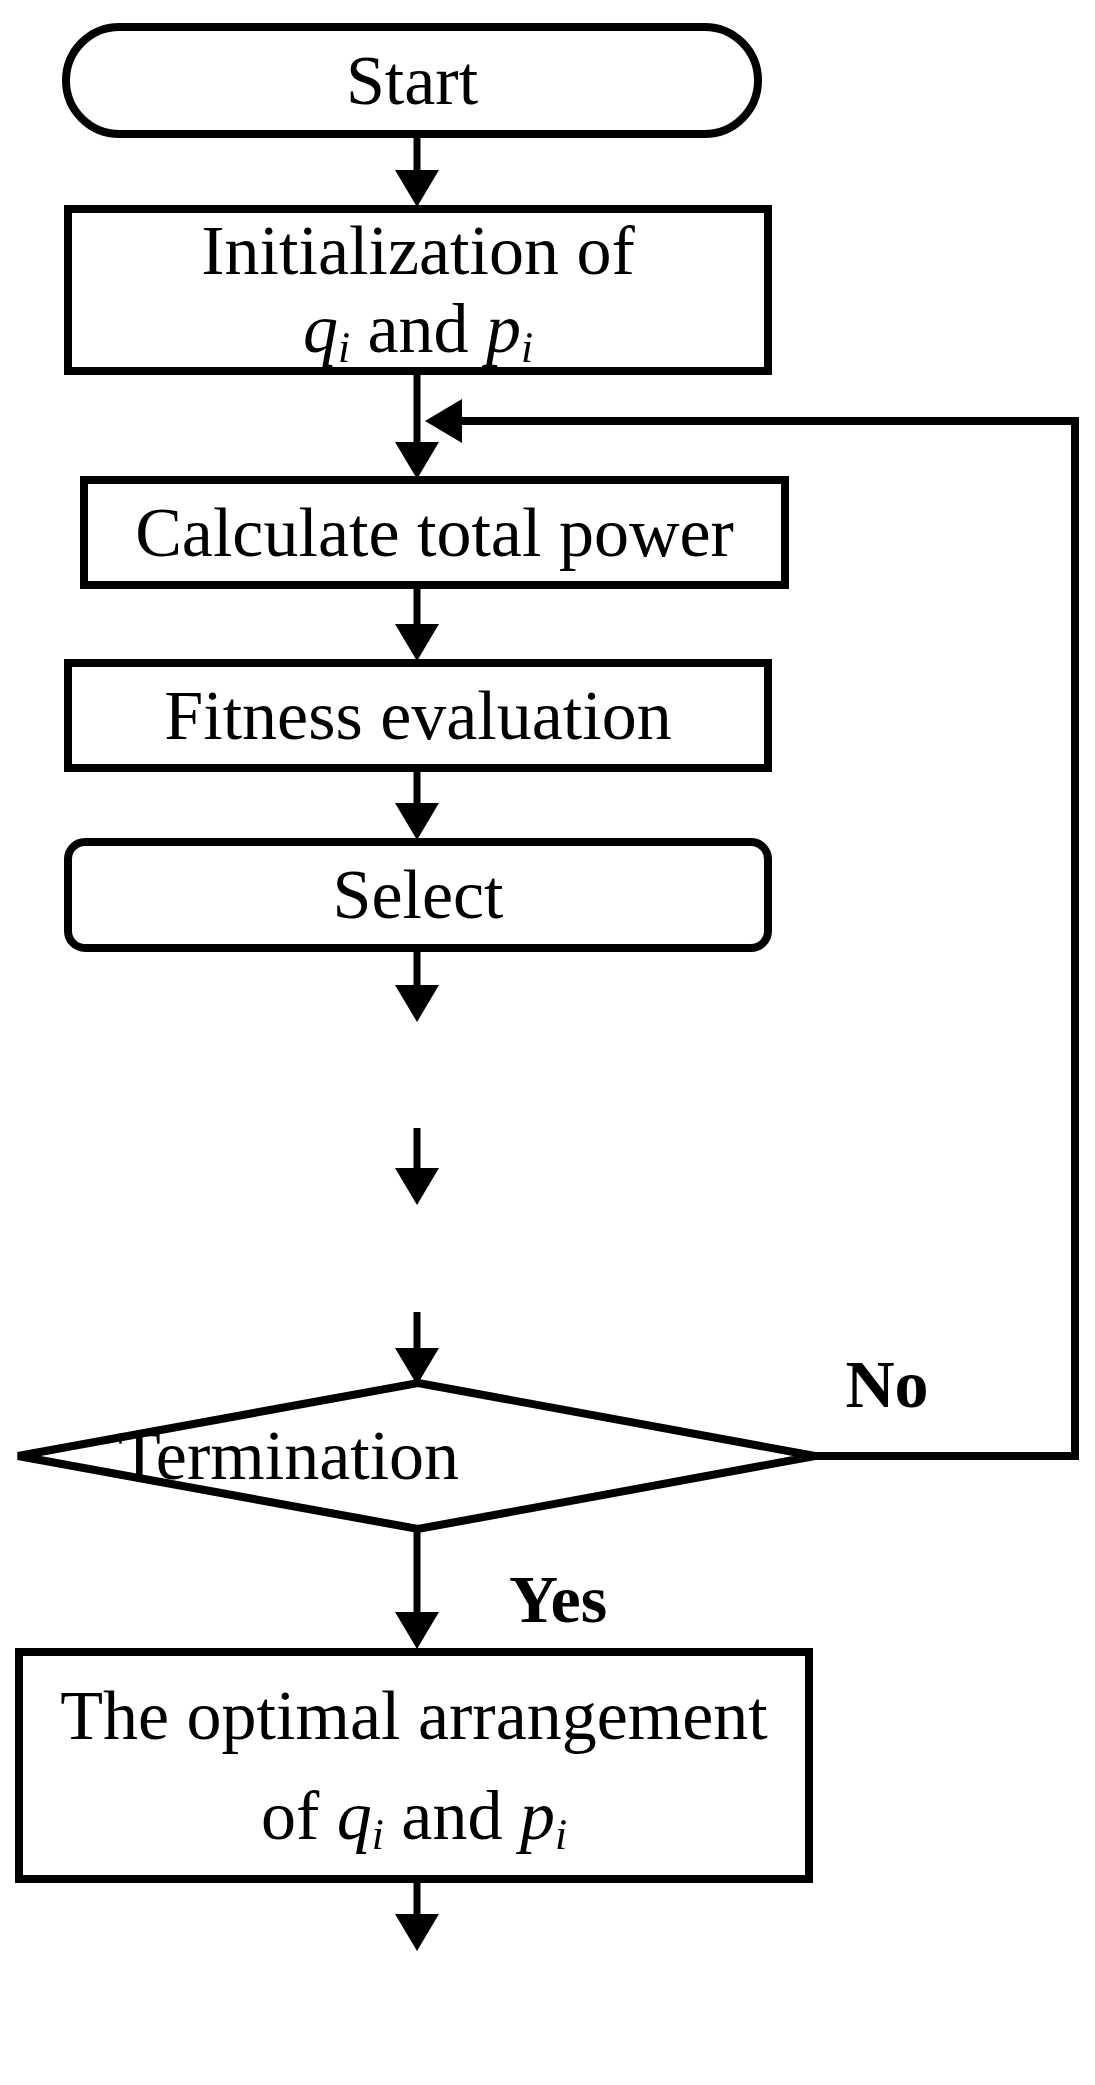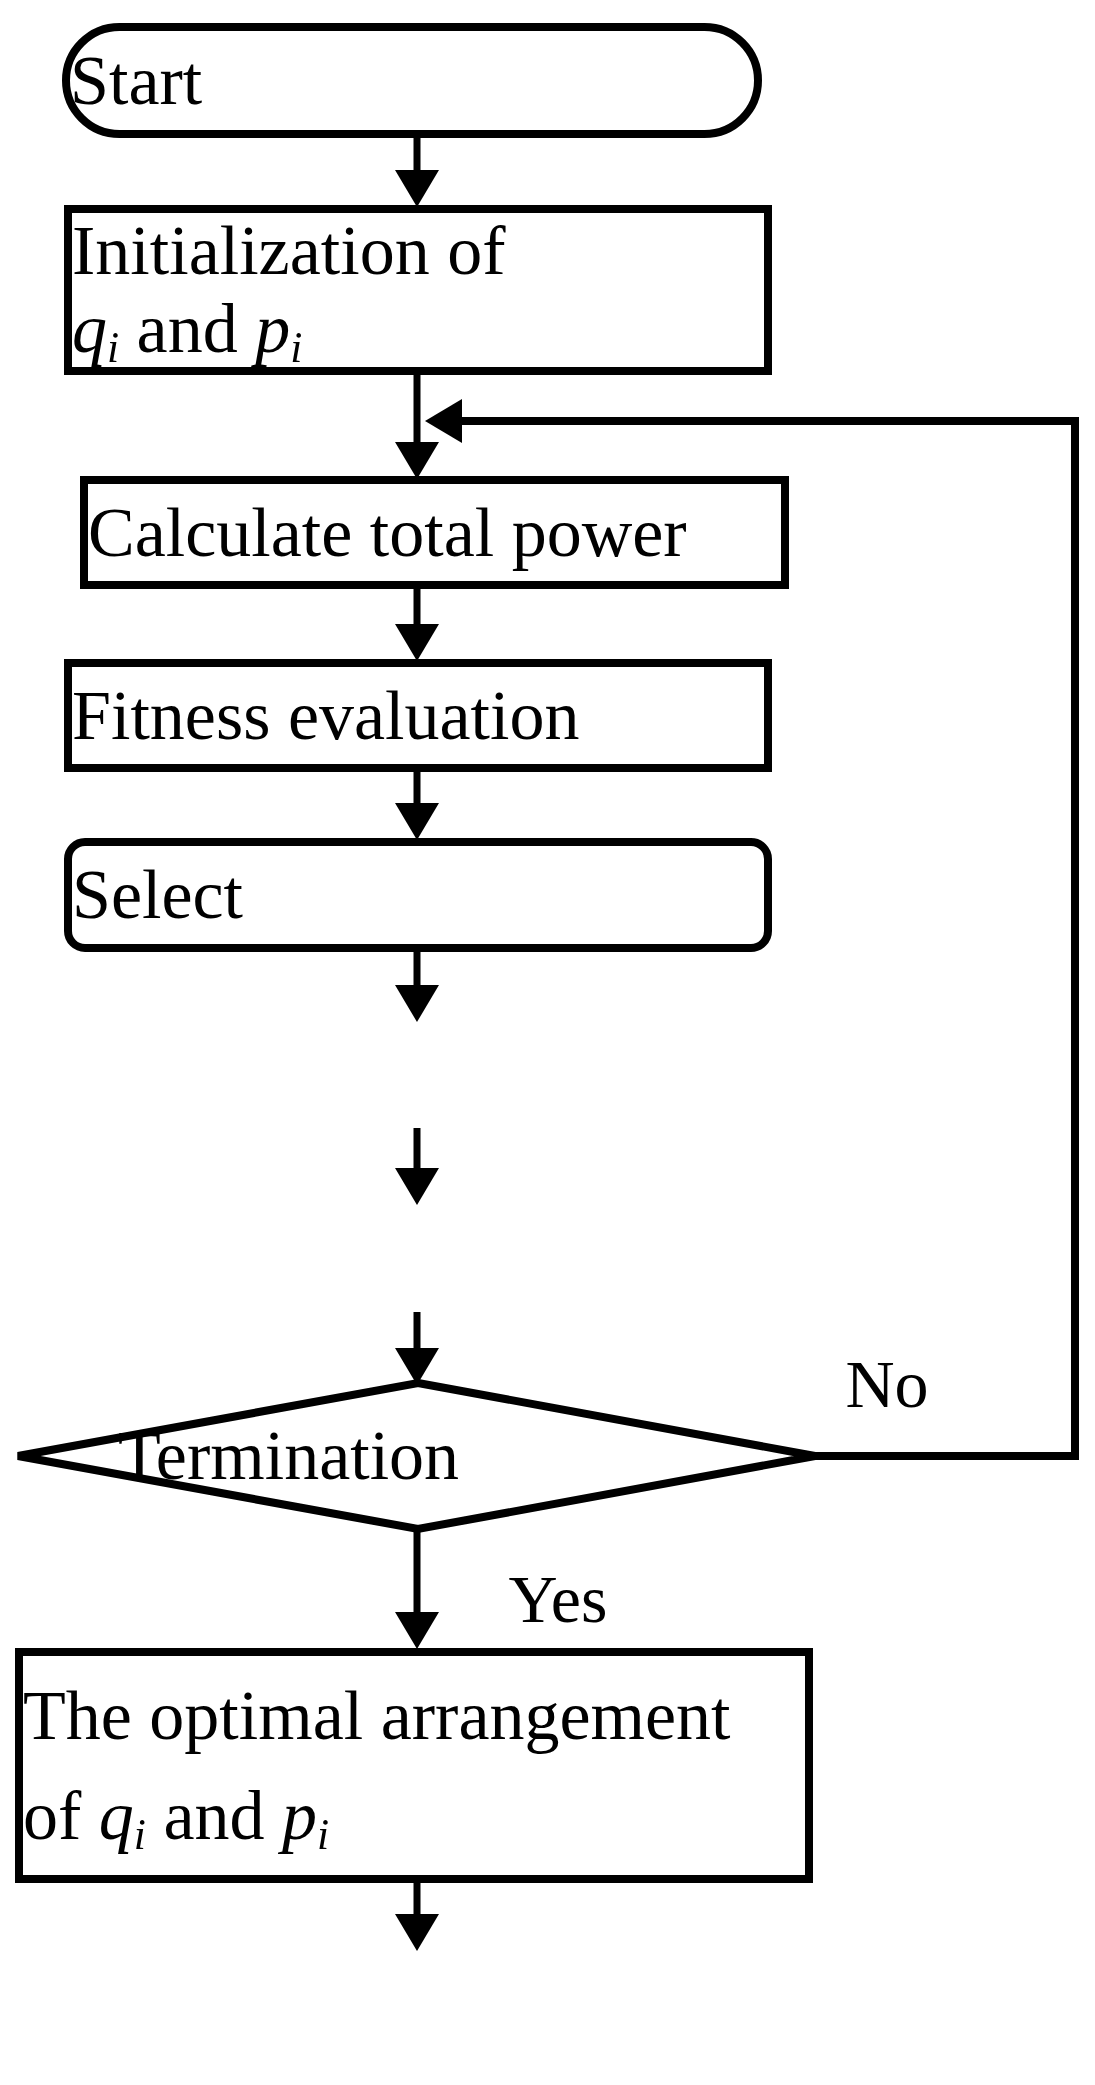--- a/index.html
+++ b/index.html
@@ -18,38 +18,39 @@
     width: 1095px; height: 2085px;
     z-index: 1;
   }
   .node {
     position: absolute;
     box-sizing: border-box;
     background: #ffffff;
     border: 8px solid #000000;
     display: flex;
     flex-direction: column;
-    align-items: flex-start;
+    align-items: center;
     justify-content: center;
     text-align: center;
     font-size: 70px;
     line-height: 78px;
     z-index: 2;
     white-space: nowrap;
   }
   .stadium { border-radius: 58px; }
   .label {
     position: absolute;
     display: flex;
     align-items: center;
     justify-content: center;
     text-align: center;
     font-size: 68px;
     z-index: 2;
     white-space: nowrap;
+    font-weight: bold;
   }
   .diamond-label {
     position: absolute;
     display: flex;
     align-items: center;
     justify-content: flex-start;
     text-align: center;
     font-size: 70px;
     z-index: 2;
     white-space: nowrap;

